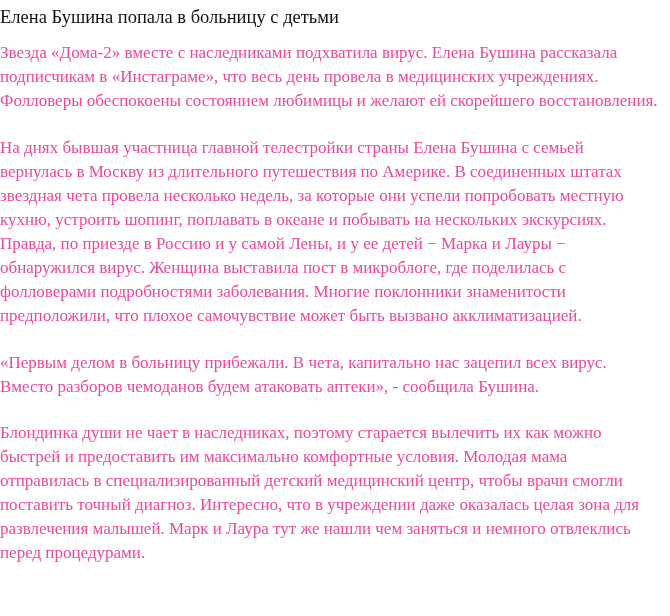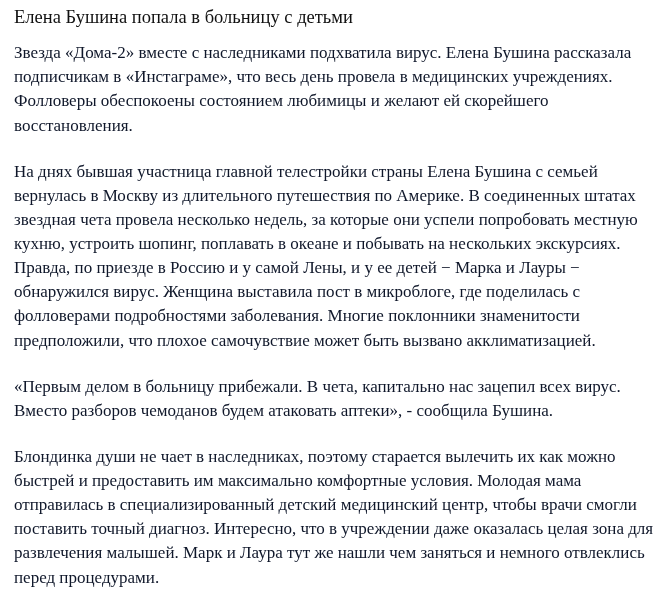--- a/index.html
+++ b/index.html
@@ -10,36 +10,36 @@
   body {
     width: 670px;
     height: 616px;
     font-family: "Liberation Serif", serif;
     color: #1a1a1a;
     overflow: hidden;
   }
   .page {
     width: 670px;
     box-sizing: border-box;
-    padding: 6px 10px 0 14px;
+    padding: 6px 10px 0 0;
   }
   .article-title {
     font-family: "Liberation Serif", serif;
     font-size: 18.5px;
     font-weight: normal;
     line-height: 1.25;
     margin: 0 0 12px 0;
     color: #111111;
   }
   .article-body p {
     font-family: "Liberation Serif", serif;
     font-size: 17px;
     line-height: 1.42;
     margin: 0 0 22px 0;
-    color: #0f172a;
+    color: #ec4899;
     text-align: left;
   }
   .article-body p:last-child {
     margin-bottom: 12px;
   }
 </style>
 </head>
 <body>
 
 <div class="page">

